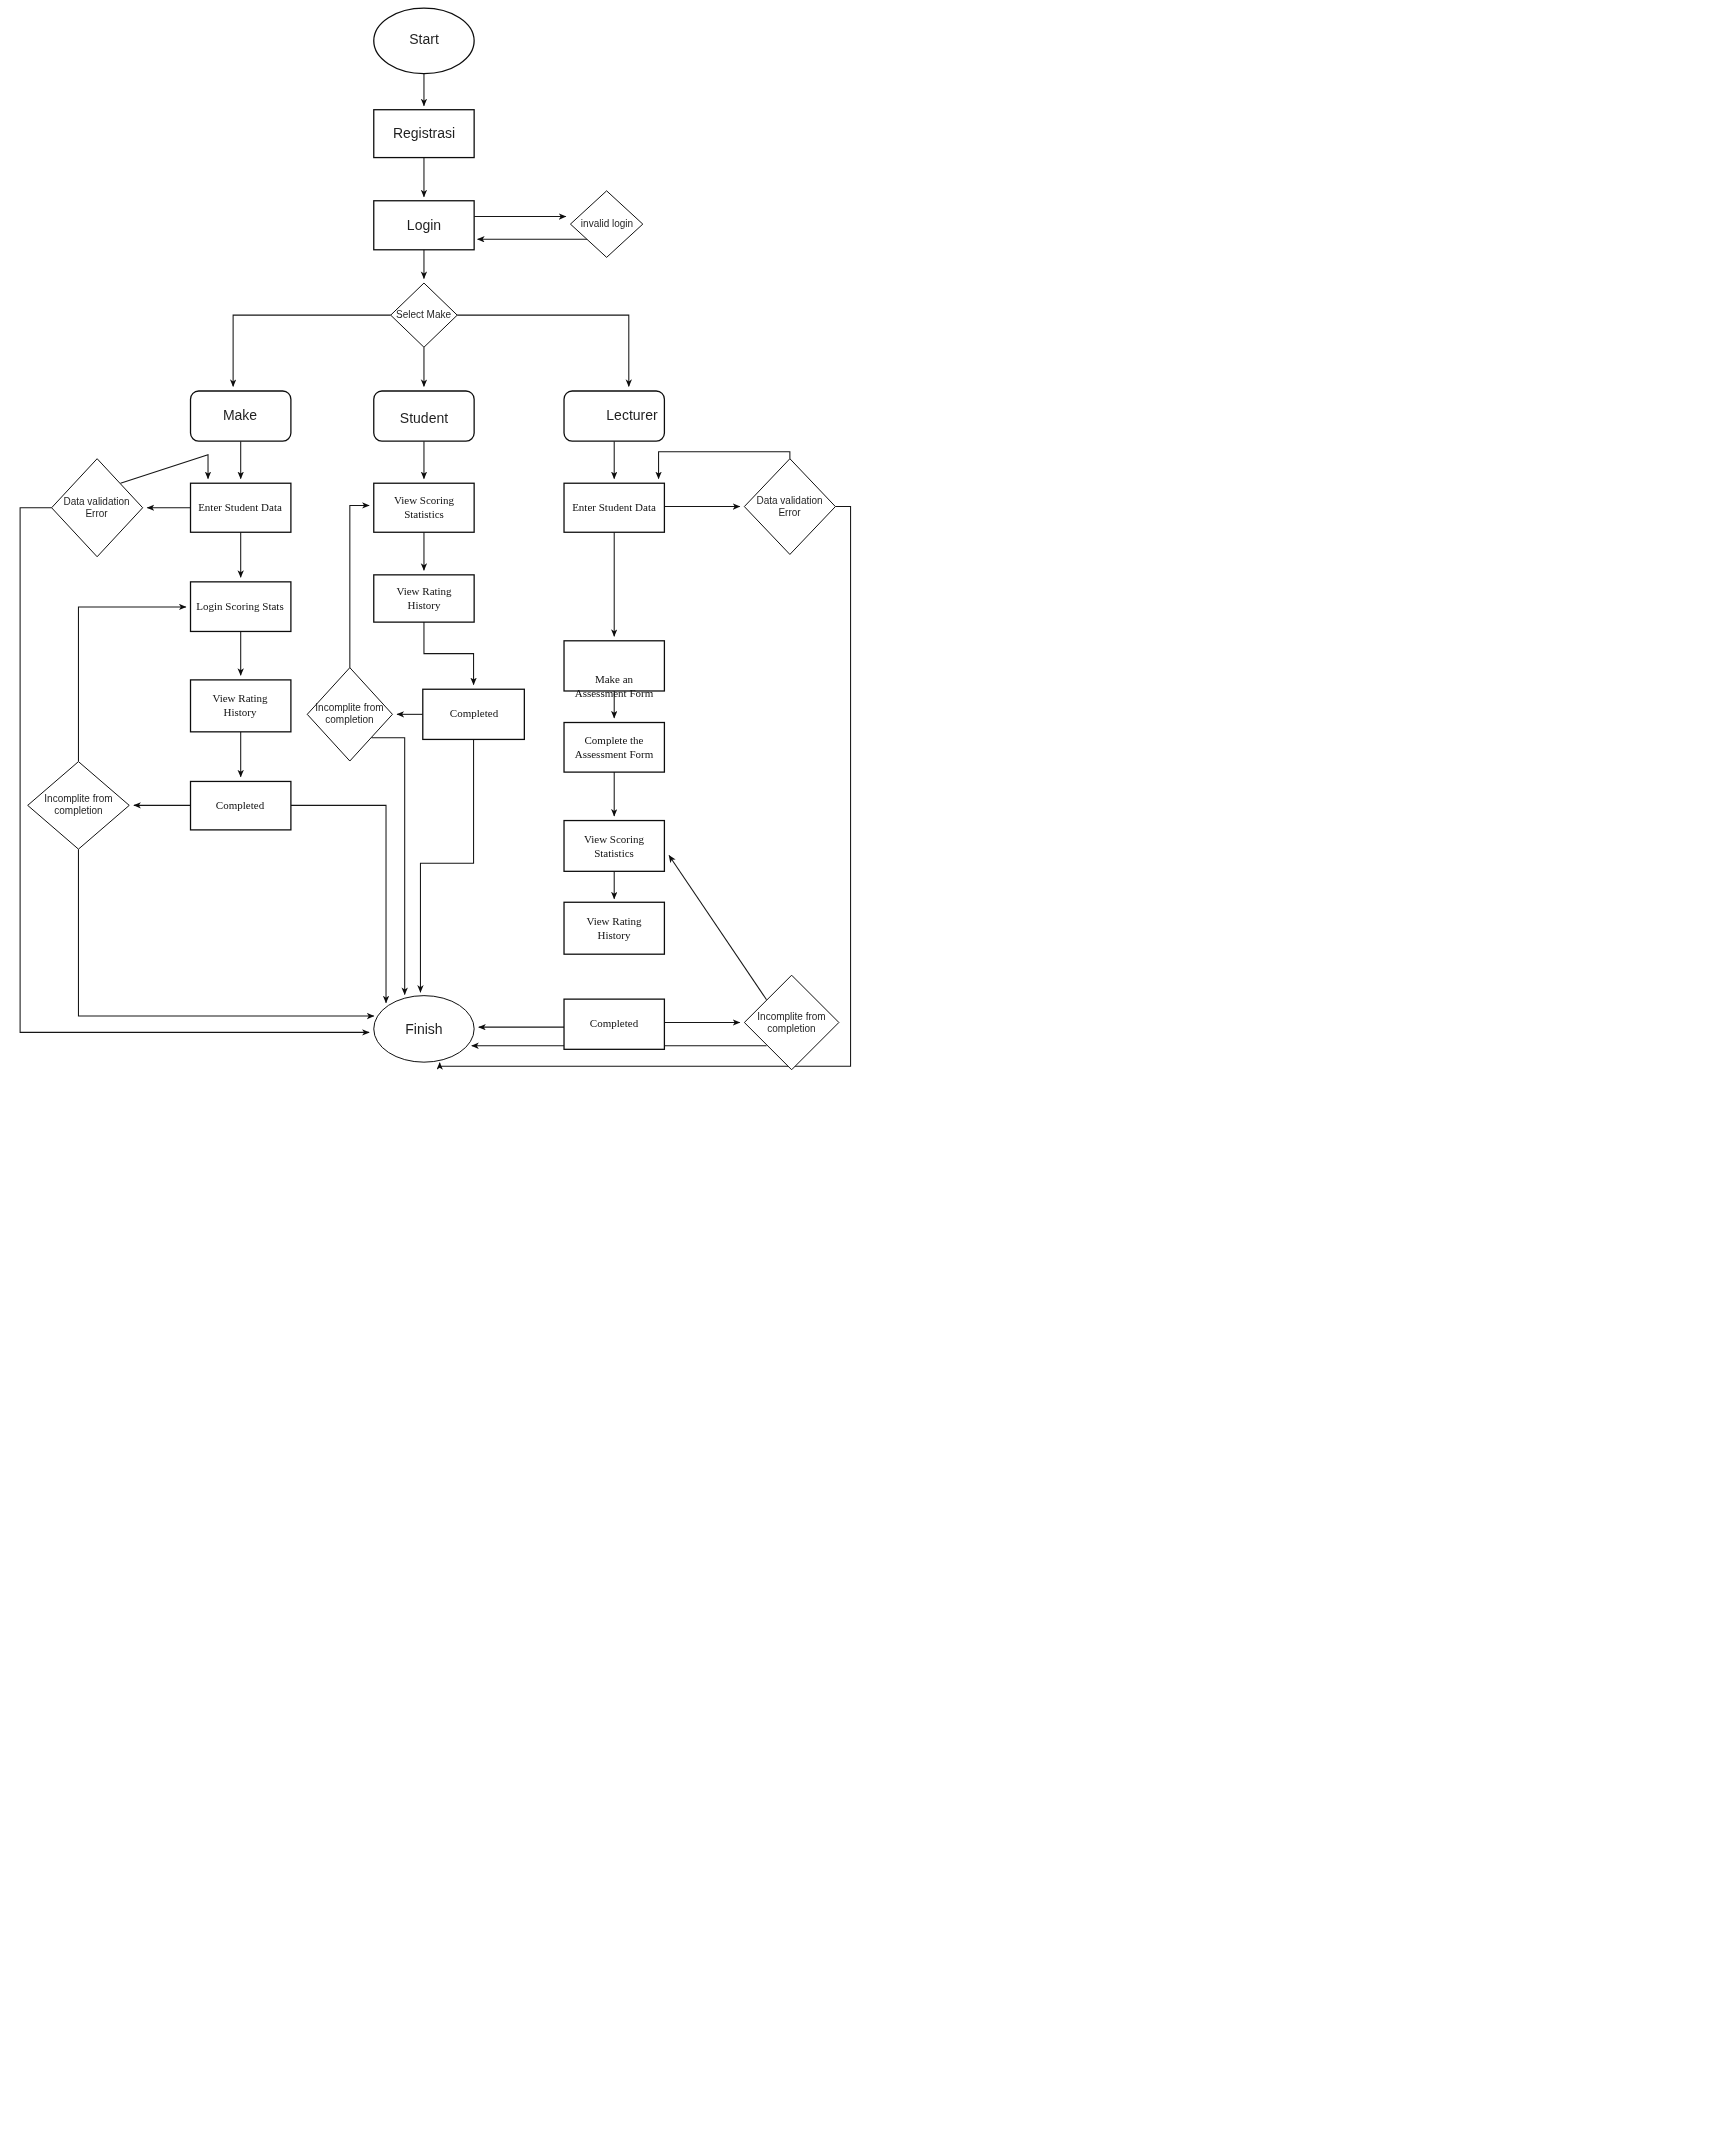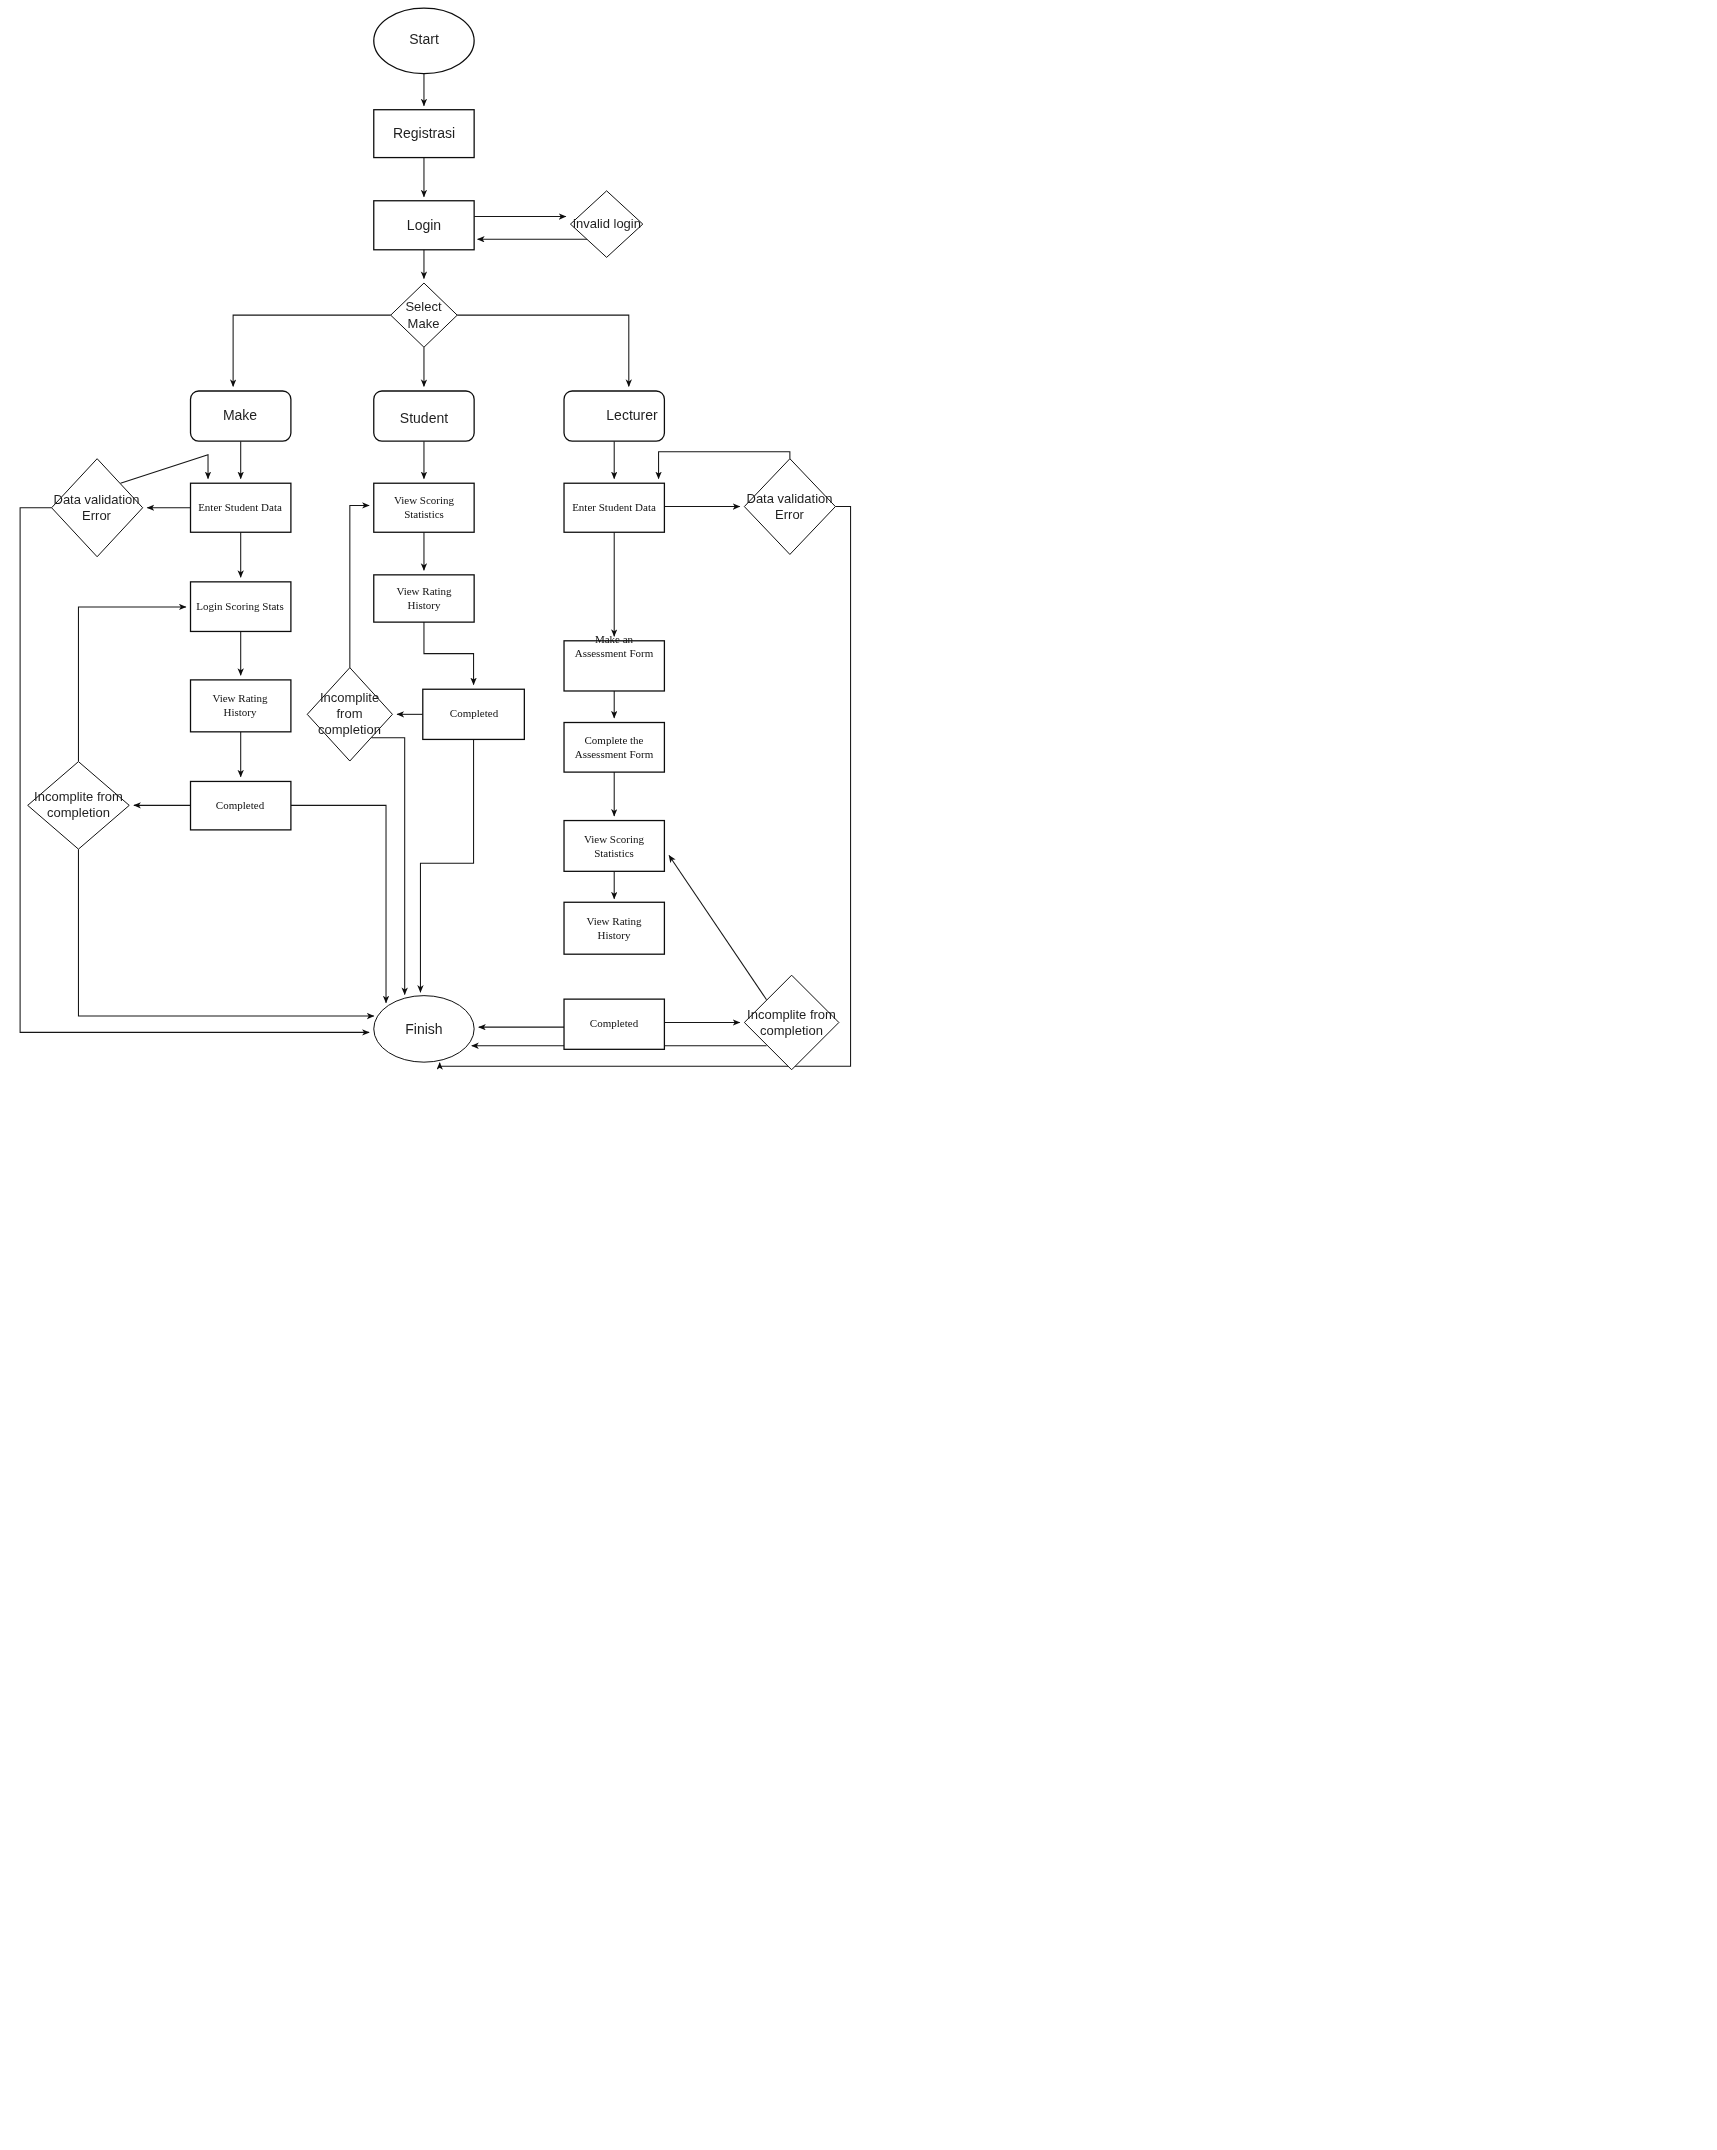--- a/index.html
+++ b/index.html
@@ -16,21 +16,21 @@
   .shape { fill:#ffffff; stroke:#0d0d0d; stroke-width:2.2px; }
   .shape.thin { stroke-width:1.7px; }
   .lbl {
     position:absolute;
     display:flex; align-items:center; justify-content:center;
     text-align:center; box-sizing:border-box;
     font-size:14px; line-height:1.25; color:#1f1f1f;
     pointer-events:none;
   }
   .lbl.serif { font-family:"Liberation Serif", serif; font-size:11px; color:#111; }
-  .lbl.dsmall { font-size:13px; }
+  .lbl.dsmall { font-size:10px; }
   .lbl.pad { padding:0 4.7px; }
 </style>
 </head>
 <body>
 
 <div class="canvas">
 
   <svg class="edges" width="859" height="1075" viewBox="0 0 1471 1842" xmlns="http://www.w3.org/2000/svg">
     <defs>
       <marker id="arw" markerUnits="userSpaceOnUse" markerWidth="14" markerHeight="12" refX="12" refY="5.5" orient="auto">
@@ -114,21 +114,21 @@
   <div class="lbl" style="left:190px; top:391px; width:100px; height:50px;">Make</div>
   <div class="lbl" style="left:374px; top:391px; width:100px; height:56px;">Student</div>
   <div class="lbl" style="left:564px; top:391px; width:100px; height:50px;padding-left:36px;">Lecturer</div>
   <div class="lbl serif" style="left:190px; top:483px; width:100px; height:49px;">Enter Student Data</div>
   <div class="lbl dsmall" style="left:51px; top:486px; width:91px; height:44px;">Data validation Error</div>
   <div class="lbl serif pad" style="left:374px; top:483px; width:100px; height:49px;">View Scoring Statistics</div>
   <div class="lbl serif" style="left:564px; top:483px; width:100px; height:49px;">Enter Student Data</div>
   <div class="lbl dsmall" style="left:744px; top:485px; width:91px; height:44px;">Data validation Error</div>
   <div class="lbl serif" style="left:190px; top:582px; width:100px; height:50px;">Login Scoring Stats</div>
   <div class="lbl serif pad" style="left:374px; top:575px; width:100px; height:47px;">View Rating History</div>
-  <div class="lbl serif pad" style="left:564px; top:622px; width:100px; height:50px;">Make an Assessment Form</div>
+  <div class="lbl serif pad" style="left:564px; top:662px; width:100px; height:50px;">Make an Assessment Form</div>
   <div class="lbl serif pad" style="left:190px; top:680px; width:100px; height:52px;">View Rating History</div>
   <div class="lbl serif pad" style="left:564px; top:723px; width:100px; height:50px;">Complete the Assessment Form</div>
   <div class="lbl serif" style="left:423px; top:689px; width:102px; height:50px;">Completed</div>
   <div class="lbl dsmall" style="left:308px; top:692px; width:83px; height:44px;">Incomplite from completion</div>
   <div class="lbl serif" style="left:190px; top:782px; width:100px; height:48px;">Completed</div>
   <div class="lbl dsmall" style="left:29px; top:783px; width:99px; height:44px;">Incomplite from completion</div>
   <div class="lbl serif pad" style="left:564px; top:821px; width:100px; height:51px;">View Scoring Statistics</div>
   <div class="lbl serif pad" style="left:564px; top:903px; width:100px; height:52px;">View Rating History</div>
   <div class="lbl serif" style="left:564px; top:999px; width:100px; height:50px;">Completed</div>
   <div class="lbl dsmall" style="left:746px; top:1001px; width:91px; height:44px;">Incomplite from completion</div>

